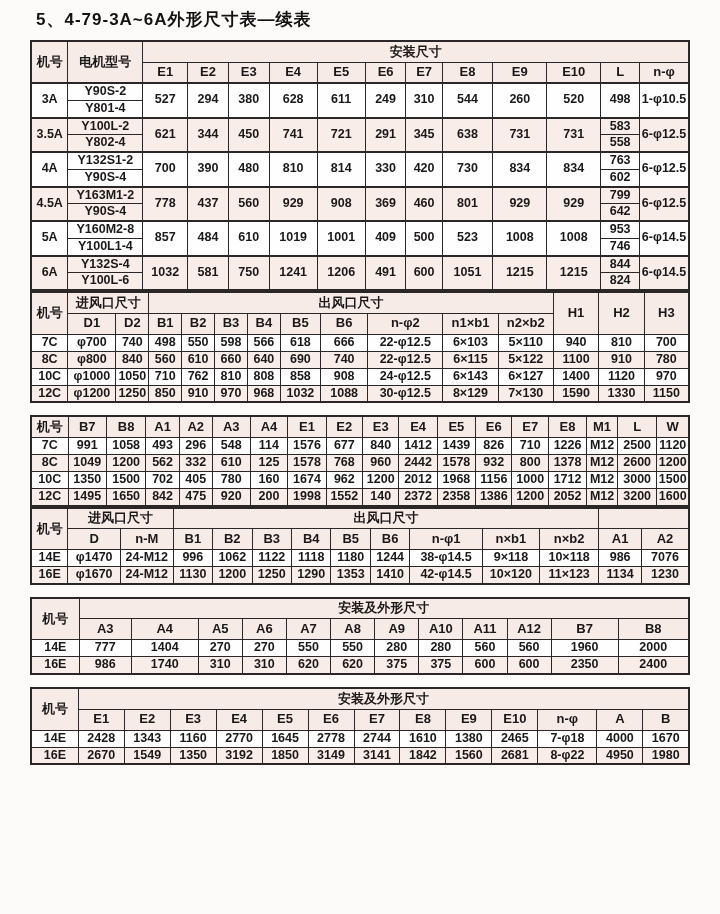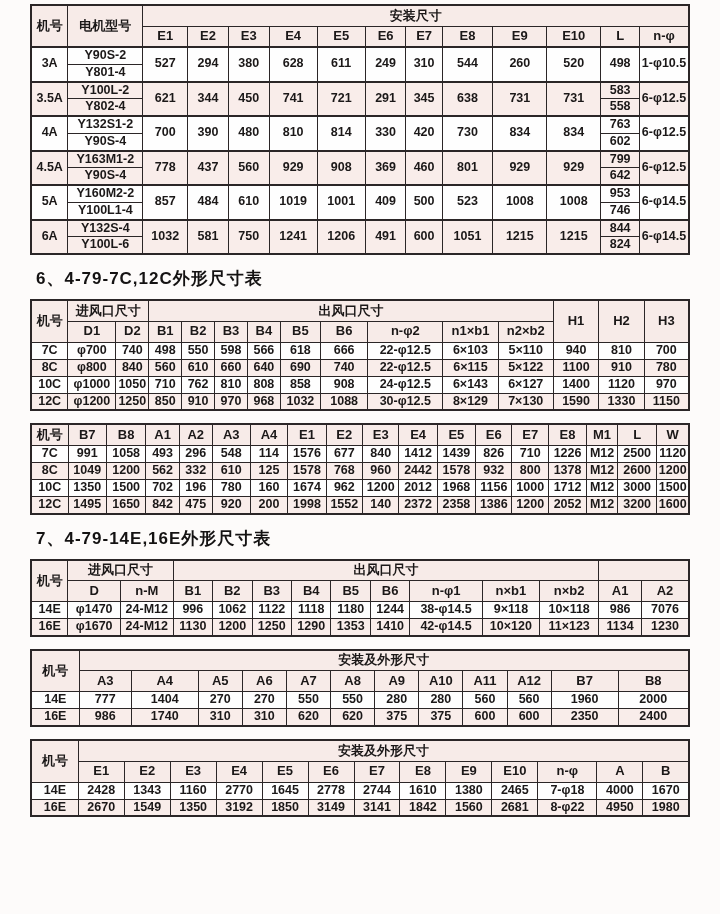--- a/index.html
+++ b/index.html
@@ -36,20 +36,21 @@
   tbody.bg-pink td{background:var(--row-pink);}
   tbody.bg-white td{background:var(--row-white);}
   table.grouped tbody.grp > tr:first-child > td{border-top-width:2px;}
 </style>
 </head>
 <body>
 
 <div class="page">
 
   <section>
+    <h2 class="sec-title first">5、4-79-3A~6A外形尺寸表—续表</h2>
     <div class="tables">
         <table class="dim-table grouped">
           <colgroup>
             <col style="width: 5.6%;">
             <col style="width: 11.4%;">
             <col style="width: 6.8%;">
             <col style="width: 6.2%;">
             <col style="width: 6.2%;">
             <col style="width: 7.3%;">
             <col style="width: 7.3%;">
@@ -165,21 +166,21 @@
               <td rowspan="2">6-φ12.5</td>
             </tr>
             <tr>
               <td>Y90S-4</td>
               <td>642</td>
             </tr>
           </tbody>
           <tbody class="grp bg-white">
             <tr>
               <td rowspan="2">5A</td>
-              <td>Y160M2-2</td>
+              <td>Y160M2-8</td>
               <td rowspan="2">857</td>
               <td rowspan="2">484</td>
               <td rowspan="2">610</td>
               <td rowspan="2">1019</td>
               <td rowspan="2">1001</td>
               <td rowspan="2">409</td>
               <td rowspan="2">500</td>
               <td rowspan="2">523</td>
               <td rowspan="2">1008</td>
               <td rowspan="2">1008</td>
@@ -211,21 +212,20 @@
             <tr>
               <td>Y100L-6</td>
               <td>824</td>
             </tr>
           </tbody>
         </table>
       </div>
   </section>
 
   <section>
-    <h2 class="sec-title">6、4-79-7C,12C外形尺寸表</h2>
     <div class="tables">
         <table class="dim-table">
           <colgroup>
             <col style="width: 5.6%;">
             <col style="width: 7.3%;">
             <col style="width: 5%;">
             <col style="width: 5%;">
             <col style="width: 5%;">
             <col style="width: 5%;">
             <col style="width: 5%;">
@@ -424,21 +424,21 @@
               <td>2600</td>
               <td>1200</td>
             </tr>
           </tbody>
           <tbody class="grp bg-white">
             <tr>
               <td>10C</td>
               <td>1350</td>
               <td>1500</td>
               <td>702</td>
-              <td>196</td>
+              <td>405</td>
               <td>780</td>
               <td>160</td>
               <td>1674</td>
               <td>962</td>
               <td>1200</td>
               <td>2012</td>
               <td>1968</td>
               <td>1156</td>
               <td>1000</td>
               <td>1712</td>
@@ -467,21 +467,20 @@
               <td>M12</td>
               <td>3200</td>
               <td>1600</td>
             </tr>
           </tbody>
         </table>
       </div>
   </section>
 
   <section>
-    <h2 class="sec-title">7、4-79-14E,16E外形尺寸表</h2>
     <div class="tables">
         <table class="dim-table">
           <colgroup>
             <col style="width: 5.6%;">
             <col style="width: 8%;">
             <col style="width: 8%;">
             <col style="width: 6%;">
             <col style="width: 6%;">
             <col style="width: 6%;">
             <col style="width: 6%;">

